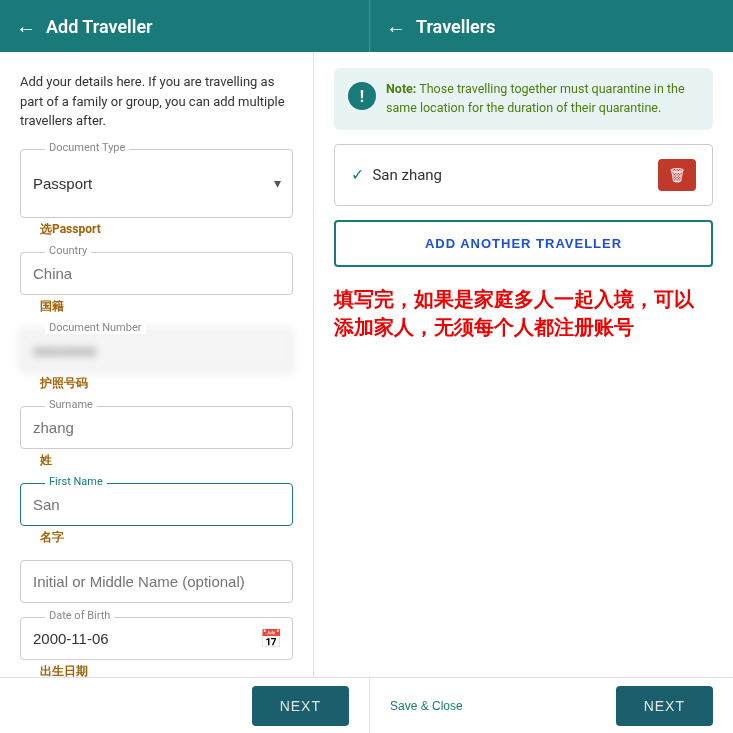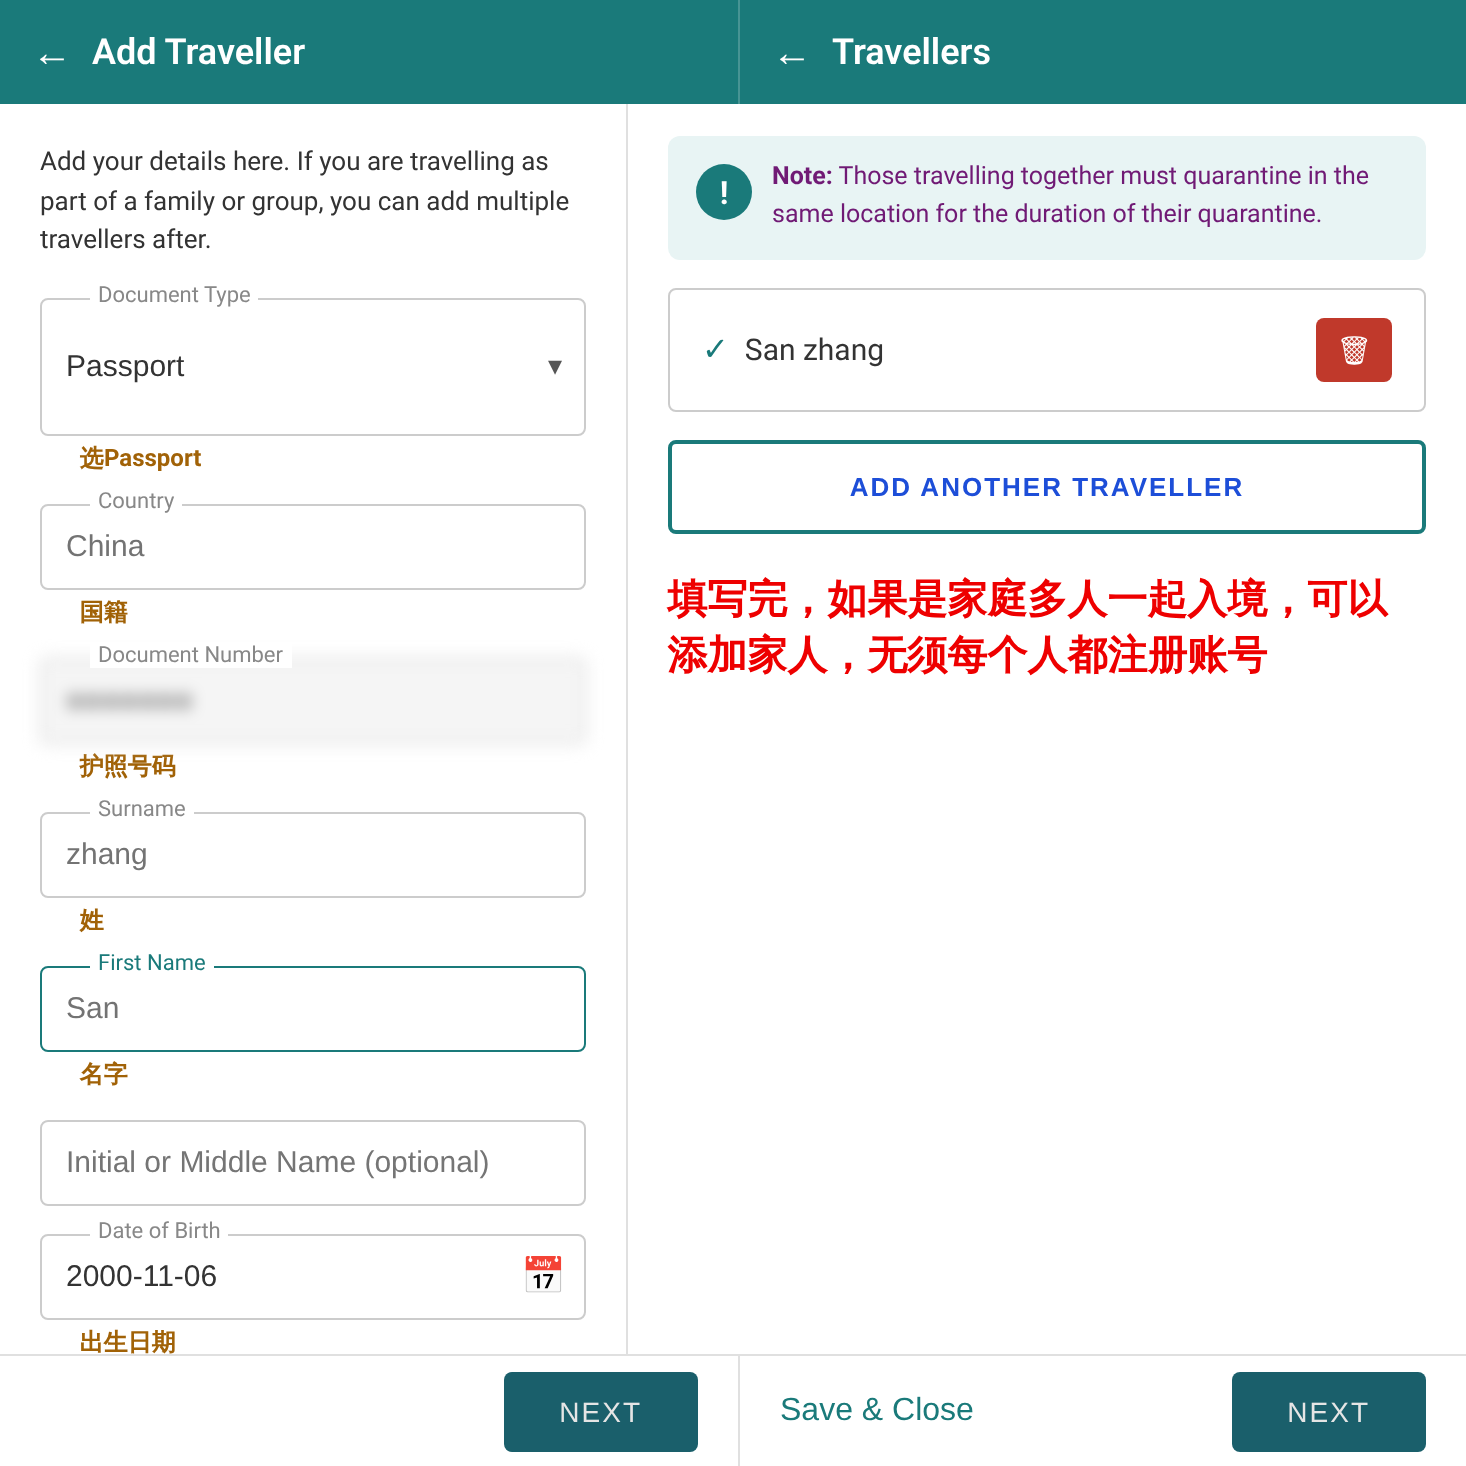--- a/index.html
+++ b/index.html
@@ -184,21 +184,21 @@
       display: flex;
       align-items: center;
       justify-content: center;
       font-weight: bold;
       font-size: 16px;
       flex-shrink: 0;
       margin-top: 2px;
     }
     .note-text {
       font-size: 12.5px;
-      color: #701a75;
+      color: #4d7c0f;
       line-height: 1.5;
     }
     .note-text strong {
       font-weight: bold;
     }
 
     
     .traveller-item {
       display: flex;
       align-items: center;
@@ -260,21 +260,21 @@
       padding: 12px 28px;
       font-size: 14px;
       font-weight: 400;
       letter-spacing: 1px;
       cursor: pointer;
     }
     .btn-save-close {
       background: none;
       border: none;
       color: #1a7a7a;
-      font-size: 16px;
+      font-size: 12px;
       cursor: pointer;
       text-decoration: none;
     }
 
     
     .bottom-footer {
       display: flex;
       height: 56px;
       flex-shrink: 0;
       border-top: 1px solid #e0e0e0;

